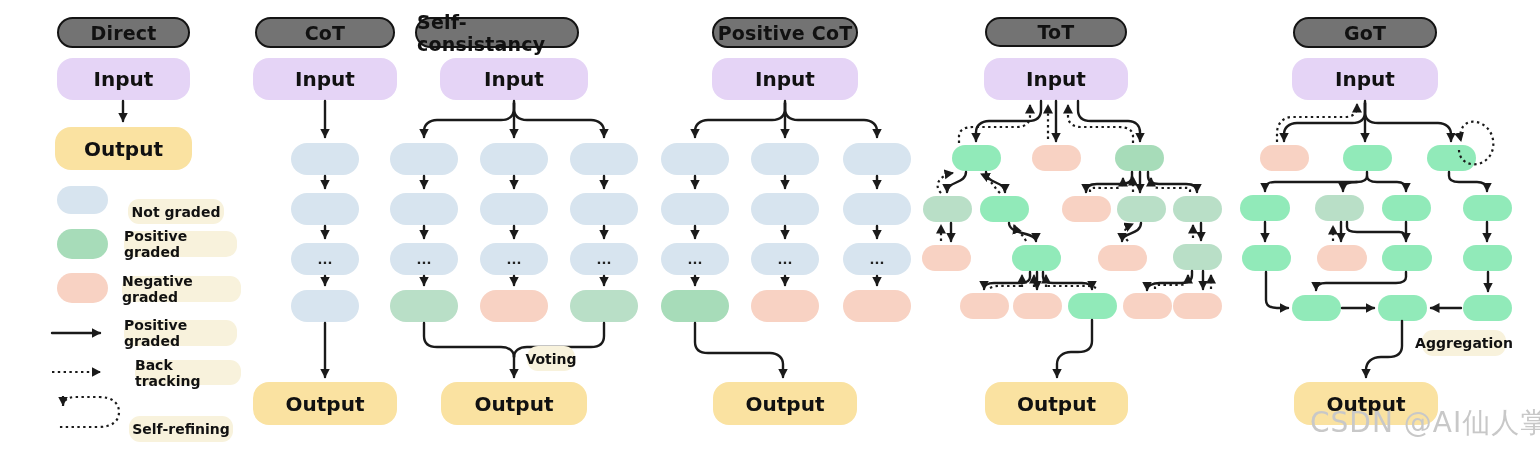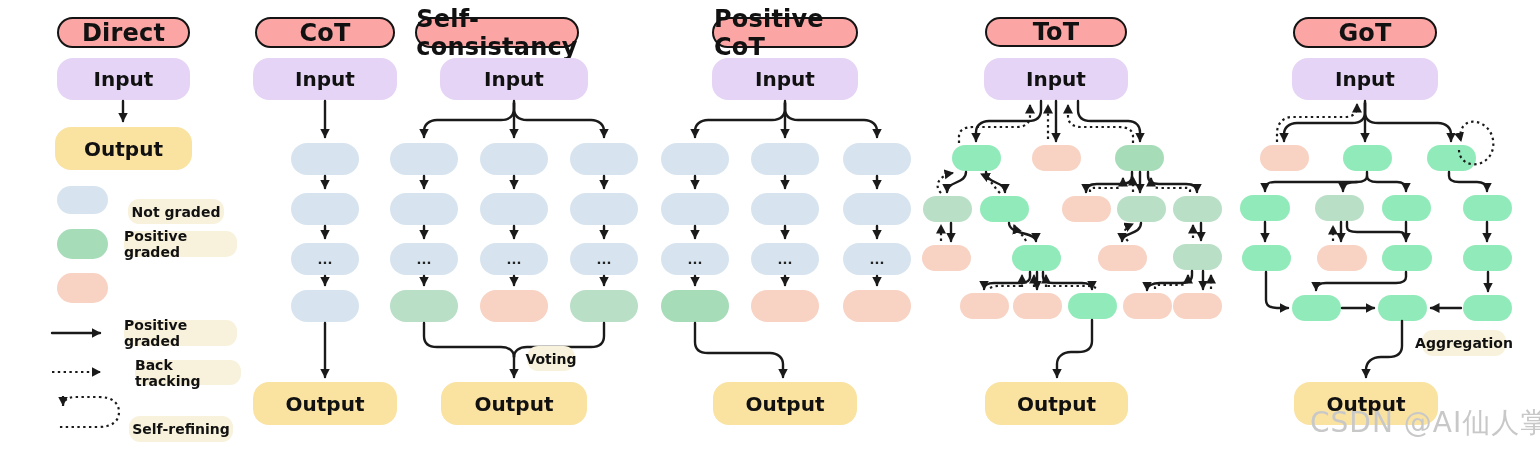--- a/index.html
+++ b/index.html
@@ -3,22 +3,22 @@
 <meta charset="utf-8">
 <style>
   html,body{margin:0;padding:0;background:#fff;}
   #stage{position:relative;width:1540px;height:451px;background:#fff;overflow:hidden;
          font-family:"DejaVu Sans","Liberation Sans",sans-serif;color:#111;}
   .abs{position:absolute;box-sizing:border-box;}
   #arrows{position:absolute;left:0;top:0;z-index:3;pointer-events:none;}
   .s{fill:none;stroke:#1a1a1a;stroke-width:2.4;stroke-linecap:round;}
   .d{fill:none;stroke:#1a1a1a;stroke-width:2.2;stroke-dasharray:2.4 3.4;stroke-linecap:butt;}
   .title-pill{z-index:2;display:flex;align-items:center;justify-content:center;
-    background:#fca5a5;border:2px solid #141414;border-radius:999px;
-    font-weight:bold;font-size:24px;letter-spacing:.2px;}
+    background:#737373;border:2px solid #141414;border-radius:999px;
+    font-weight:bold;font-size:19px;letter-spacing:.2px;}
   .io{z-index:2;display:flex;align-items:center;justify-content:center;
     border-radius:16px;font-weight:bold;font-size:20px;}
   .io.in{background:#e5d4f6;}
   .io.out{background:#fae2a1;}
   .node{z-index:1;display:flex;align-items:center;justify-content:center;
     border-radius:17px;font-weight:bold;font-size:13px;color:#222;}
   .tag{z-index:4;display:flex;align-items:center;justify-content:center;
     background:#f8f2dc;border-radius:11px;font-weight:bold;font-size:14px;}
   .swatch{z-index:1;border-radius:999px;}
   .wm{z-index:5;color:#c8c8c8;font-size:28px;letter-spacing:1px;white-space:nowrap;}
@@ -163,20 +163,21 @@
     </g>
   </svg>
 
   <div class="abs swatch" style="left: 57px; top: 186px; width: 51px; height: 28px; background: rgb(215, 228, 239);"></div>
   <div class="abs tag" style="left:128px;top:199px;width:96px;height:25px">Not graded</div>
 
   <div class="abs swatch" style="left: 57px; top: 229px; width: 51px; height: 30px; background: rgb(167, 220, 185);"></div>
   <div class="abs tag" style="left:124px;top:231px;width:113px;height:26px">Positive graded</div>
 
   <div class="abs swatch" style="left: 57px; top: 273px; width: 51px; height: 30px; background: rgb(248, 210, 195);"></div>
+  <div class="abs tag" style="left:122px;top:276px;width:119px;height:26px">Negative graded</div>
 
   <div class="abs tag" style="left:124px;top:320px;width:113px;height:26px">Positive graded</div>
   <div class="abs tag" style="left:135px;top:360px;width:106px;height:25px">Back tracking</div>
   <div class="abs tag" style="left:129px;top:416px;width:104px;height:26px">Self-refining</div>
 
   <div id="gen-layer">
       <div class="abs title-pill" style="left: 57px; top: 17px; width: 133px; height: 31px;">Direct</div>
       <div class="abs io in" style="left: 57px; top: 58px; width: 133px; height: 42px; background: rgb(229, 212, 246);">Input</div>
       <div class="abs io out" style="left: 55px; top: 127px; width: 137px; height: 43px; background: rgb(250, 226, 161);">Output</div>
       <div class="abs title-pill" style="left: 255px; top: 17px; width: 140px; height: 31px;">CoT</div>

